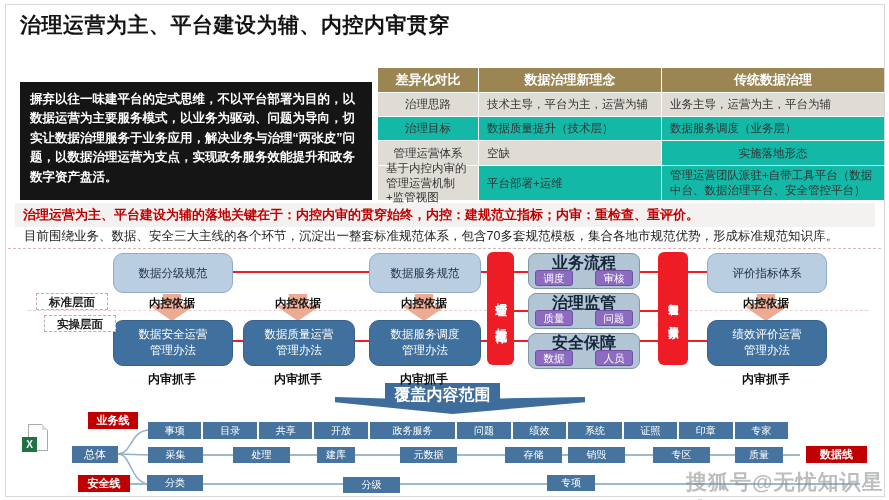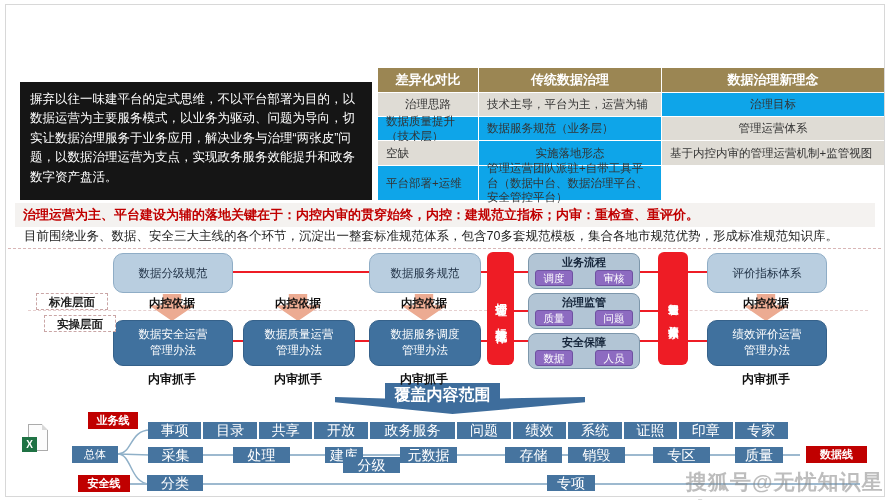--- a/index.html
+++ b/index.html
@@ -2,62 +2,62 @@
 <html><head>
 <meta charset="utf-8">
 <style>
   html,body{margin:0;padding:0;}
   body{width:889px;height:500px;background:#fff;font-family:"Liberation Sans","DejaVu Sans",sans-serif;overflow:hidden;}
   #slide{position:relative;width:889px;height:500px;background:#fff;}
   .frame{position:absolute;left:5px;top:4px;right:4px;bottom:3px;border:1px solid #d8d8d8;}
   .abs{position:absolute;}
   .page-title{left:20px;top:11px;font-size:21px;font-weight:bold;color:#141414;letter-spacing:0.5px;}
   .intro{left:20px;top:82px;width:352px;height:118px;background:#151515;color:#fff;
-         font-size:12.5px;font-weight:normal;line-height:1.55;padding:8px 10px;box-sizing:border-box;}
+         font-size:12.5px;font-weight:bold;line-height:1.55;padding:8px 10px;box-sizing:border-box;}
   
   .cmp{left:378px;top:68px;width:506px;display:grid;grid-template-columns:100px 182px 222px;
        grid-template-rows:24px 23px 23px 24px 34px;gap:1px;background:#fff;}
   .th{background:#9b8653;color:#fff;font-size:13px;font-weight:bold;display:flex;align-items:center;justify-content:center;}
   .td{font-size:11.5px;color:#333;display:flex;align-items:center;}
   .td.c1{justify-content:center;}
   .td.cx{padding:0 8px;line-height:1.3;}
   .rA{background:#dfdcd5;}
-  .rB{background:#0ea5e9;}
+  .rB{background:#14b8a6;}
   .keyline{left:15px;top:203px;width:860px;background:#f4f2f0;color:#c00000;font-weight:bold;
            font-size:13px;padding:3px 8px;box-sizing:border-box;}
   .descline{left:24px;top:228px;width:850px;font-size:12.5px;color:#1c1c1c;}
   .dash1{left:8px;top:248px;width:873px;border-top:1px dashed #d9b6b6;}
   .dash2{left:28px;top:310px;width:840px;border-top:1px dashed #e6cfcf;}
   
   .redline{background:#ee1c25;height:2px;z-index:0;}
   .box-std{background:#b9cee0;border:1px solid #8fadc6;border-radius:10px;color:#1d2e42;
            font-size:11.5px;display:flex;align-items:center;justify-content:center;z-index:1;height:38px;top:253px;}
   .box-op{background:#40719e;border:1px solid #35618a;border-radius:10px;color:#fff;font-size:11.5px;
           display:flex;flex-direction:column;align-items:center;justify-content:center;line-height:1.35;z-index:1;height:44px;top:320px;}
   .basis{top:296px;text-align:center;font-size:11.5px;font-weight:bold;color:#111;z-index:3;}
   .grip{top:371px;text-align:center;font-size:12px;font-weight:bold;color:#111;z-index:2;}
   .dn-arrow{top:294px;width:46px;height:27px;background:#ecab92;z-index:1;
             clip-path:polygon(30% 0,70% 0,70% 42%,100% 42%,50% 100%,0 42%,30% 42%);}
   .vbar{top:252px;height:113px;background:#ee1c25;border-radius:6px;display:flex;align-items:center;justify-content:center;z-index:1;}
   .vtxt{writing-mode:vertical-rl;text-orientation:upright;color:#fff;font-weight:bold;line-height:1;}
   .vtxt .seg2{margin-top:9px;}
   .grp{left:528px;width:112px;height:36px;background:#b2c5d5;border:1px solid #7d97ab;border-radius:8px;
        box-sizing:border-box;padding:2px 6px;z-index:1;}
-  .grp-title{font-size:11px;font-weight:bold;color:#15253a;text-align:center;line-height:13px;}
+  .grp-title{font-size:16px;font-weight:bold;color:#15253a;text-align:center;line-height:13px;}
   .grp-items{display:flex;gap:22px;margin-top:1px;}
   .grp-item{flex:1;background:#8d6bc1;border:1px solid #6e51a1;border-radius:3px;color:#fff;
             font-size:10.5px;text-align:center;height:14px;line-height:14px;}
   .layer-label{border:1px dashed #caa6a6;font-size:11.5px;font-weight:bold;color:#222;
                text-align:center;line-height:16px;height:17px;background:#fff;z-index:4;box-sizing:border-box;}
   
   .cover-arrow{left:335px;top:383px;width:250px;height:31px;background:#3e6d9c;
                clip-path:polygon(20% 0,66% 0,66% 50%,100% 45%,100% 62%,47% 100%,0 62%,0 45%,20% 50%);}
   .cover-text{left:20%;top:2px;width:46%;text-align:center;color:#fff;font-size:16px;font-weight:bold;position:absolute;}
   
-  .steel{background:#46749f;color:#fff;font-size:14px;text-align:center;}
+  .steel{background:#46749f;color:#fff;font-size:10px;text-align:center;}
   .redtag{background:#c00000;color:#fff;font-size:11px;font-weight:bold;text-align:center;line-height:17px;height:17px;z-index:2;}
   .row1{left:148px;top:422px;width:640px;height:17px;display:flex;gap:2px;z-index:1;}
   .row1 .cell{flex:1;line-height:17px;}
   .row1 .cell.wide{flex:1.6;}
   .nodebox{height:16px;line-height:16px;z-index:1;}
   .thinline{height:2px;background:#9db9cf;z-index:0;}
   .watermark{left:686px;top:468px;font-size:21px;font-weight:bold;color:#888;opacity:0.55;letter-spacing:1px;z-index:5;}
   
   .xlicon{left:22px;top:424px;width:26px;height:30px;}
   .xl-doc{position:absolute;right:0;top:0;width:18px;height:25px;background:#fcfcfc;border:1px solid #ababab;}
@@ -65,34 +65,36 @@
   .xl-sq{position:absolute;left:0;bottom:2px;width:15px;height:15px;background:#1f7244;color:#fff;
          font-size:10px;font-weight:bold;text-align:center;line-height:15px;}
   svg.branch{overflow:visible;}
 </style>
 </head>
 <body>
 
 <div id="slide">
   <div class="frame"></div>
 
+  <div class="abs page-title">治理运营为主、平台建设为辅、内控内审贯穿</div>
 
   <div class="abs intro">摒弃以往一味建平台的定式思维，不以平台部署为目的，以数据运营为主要服务模式，以业务为驱动、问题为导向，切实让数据治理服务于业务应用，解决业务与治理“两张皮”问题，以数据治理运营为支点，实现政务服务效能提升和政务数字资产盘活。</div>
 
   <div class="abs cmp">
     <div class="th">差异化对比</div>
+    <div class="th">数据治理新理念</div>
     <div class="th">传统数据治理</div>
-    <div class="th">数据治理新理念</div>
 
     <div class="td c1 rA">治理思路</div>
     <div class="td cx rA">技术主导，平台为主，运营为辅</div>
+    <div class="td cx rA">业务主导，运营为主，平台为辅</div>
 
     <div class="td c1 rB">治理目标</div>
     <div class="td cx rB">数据质量提升（技术层）</div>
-    <div class="td cx rB">数据服务规范（业务层）</div>
+    <div class="td cx rB">数据服务调度（业务层）</div>
 
     <div class="td c1 rA">管理运营体系</div>
     <div class="td cx rA">空缺</div>
     <div class="td c1 rB">实施落地形态</div>
 
     <div class="td cx rA">基于内控内审的管理运营机制+监管视图</div>
     <div class="td cx rB">平台部署+运维</div>
     <div class="td cx rB">管理运营团队派驻+自带工具平台（数据中台、数据治理平台、安全管控平台）</div>
   </div>
 
@@ -211,28 +213,28 @@
     <div class="cell steel">绩效</div>
     <div class="cell steel">系统</div>
     <div class="cell steel">证照</div>
     <div class="cell steel">印章</div>
     <div class="cell steel">专家</div>
   </div>
 
   <div class="abs thinline" style="left:150px;top:454px;width:650px;"></div>
   <div class="abs steel nodebox" style="left:148px;top:447px;width:55px;">采集</div>
   <div class="abs steel nodebox" style="left:233px;top:447px;width:57px;">处理</div>
-  <div class="abs steel nodebox" style="left:325px;top:447px;width:38px;">建库</div>
+  <div class="abs steel nodebox" style="left:317px;top:447px;width:38px;">建库</div>
   <div class="abs steel nodebox" style="left:400px;top:447px;width:57px;">元数据</div>
   <div class="abs steel nodebox" style="left:485px;top:447px;width:57px;margin-left:20px;">存储</div>
   <div class="abs steel nodebox" style="left:568px;top:447px;width:57px;">销毁</div>
   <div class="abs steel nodebox" style="left:653px;top:447px;width:57px;">专区</div>
   <div class="abs steel nodebox" style="left:735px;top:447px;width:48px;">质量</div>
   <div class="abs redtag" style="left:806px;top:446px;width:61px;">数据线</div>
 
   <div class="abs thinline" style="left:130px;top:483px;width:730px;"></div>
   <div class="abs redtag" style="left:78px;top:475px;width:52px;">安全线</div>
   <div class="abs steel nodebox" style="left:147px;top:475px;width:56px;">分类</div>
-  <div class="abs steel nodebox" style="left:343px;top:457px;width:57px;">分级</div>
+  <div class="abs steel nodebox" style="left:343px;top:477px;width:57px;">分级</div>
   <div class="abs steel nodebox" style="left:547px;top:475px;width:48px;">专项</div>
 
   <div class="abs watermark">搜狐号@无忧知识星球</div>
 </div>
 
 </body></html>

